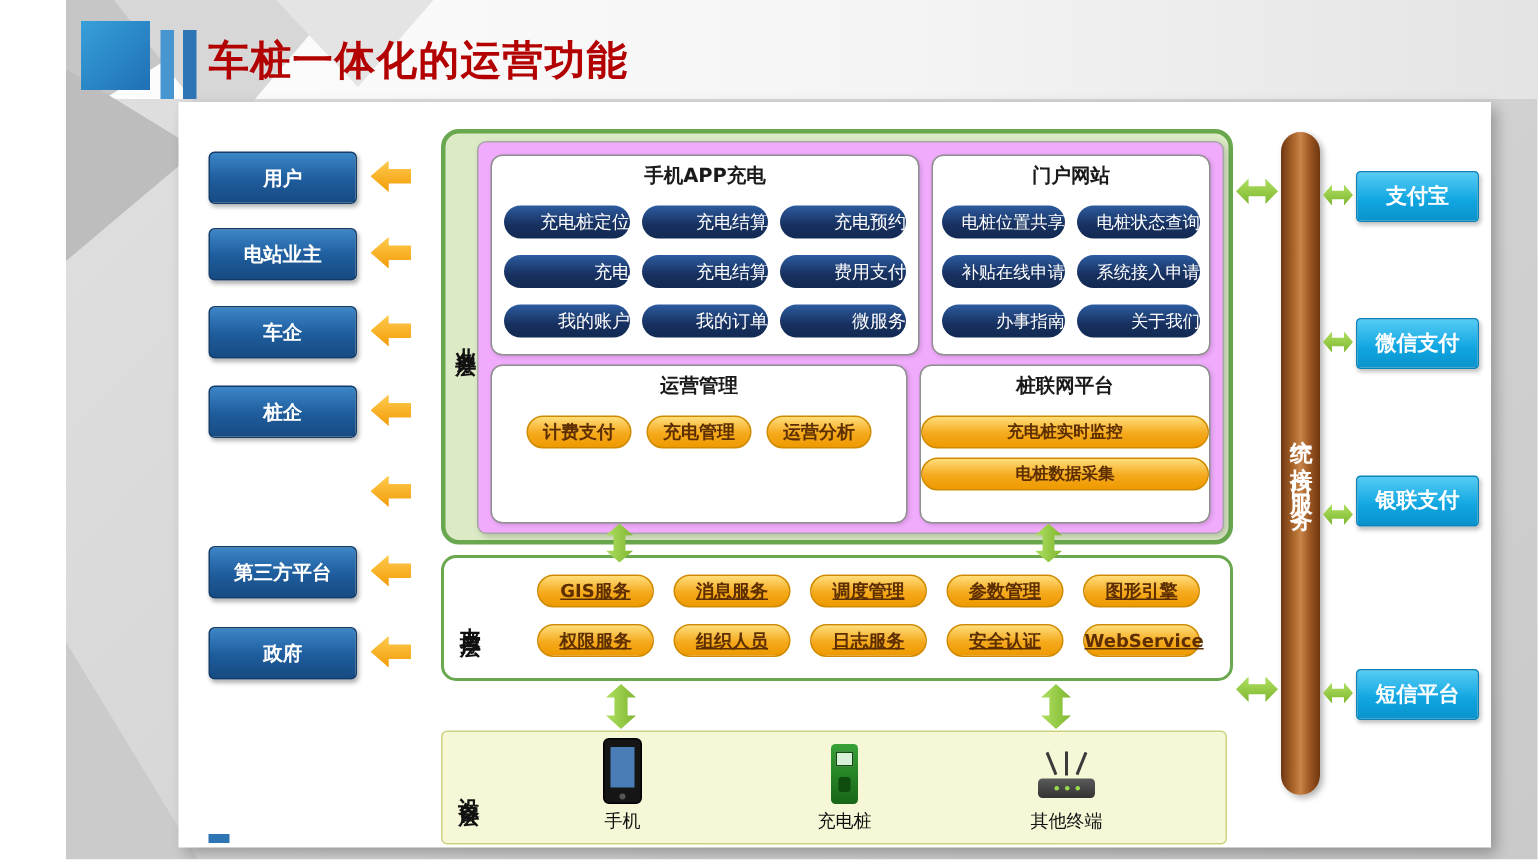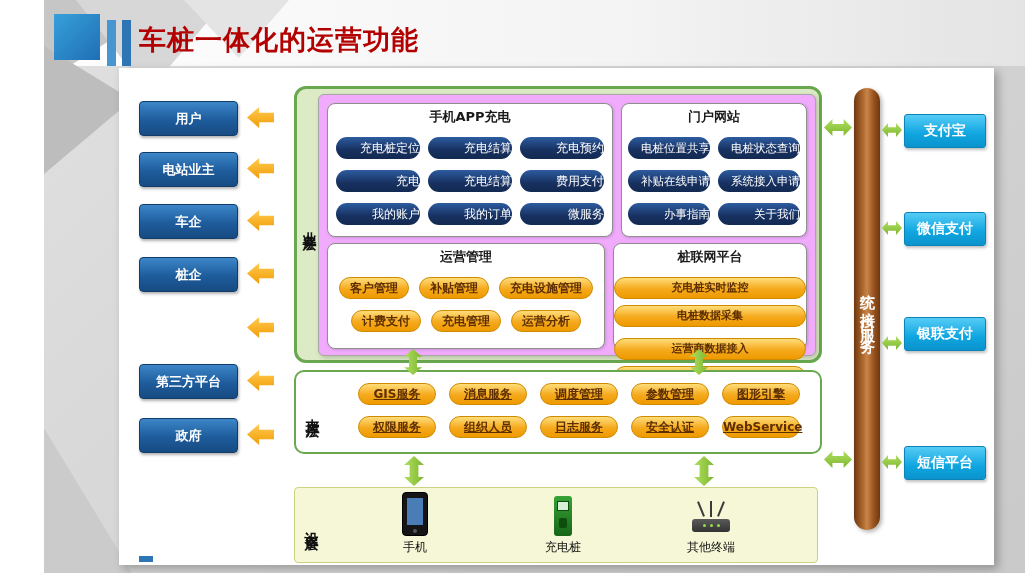--- a/index.html
+++ b/index.html
@@ -182,40 +182,31 @@
         </div>
         <div class="pill-row">
           <div class="pill-blue">办事指南</div>
           <div class="pill-blue">关于我们</div>
         </div>
       </div>
 
       <div class="group-box ops" style="left:8px;top:148px;width:278px;height:106px">
         <div class="group-title">运营管理</div>
         <div class="pill-row">
-          <div class="pill-gold">客户管理</div>
-          <div class="pill-gold">补贴管理</div>
-          <div class="pill-gold">充电设施管理</div>
-        </div>
-        <div class="pill-row">
           <div class="pill-gold">计费支付</div>
           <div class="pill-gold">充电管理</div>
           <div class="pill-gold">运营分析</div>
         </div>
       </div>
 
       <div class="group-box pile" style="left:294px;top:148px;width:194px;height:106px">
         <div class="group-title">桩联网平台</div>
         <div class="pill-row">
           <div class="pill-gold">充电桩实时监控</div>
           <div class="pill-gold">电桩数据采集</div>
-        </div>
-        <div class="pill-row">
-          <div class="pill-gold">运营商数据接入</div>
-          <div class="pill-gold">远程控制与设置</div>
         </div>
       </div>
 
     </div>
   </div>
 
   <div class="support">
     <div class="vlabel layer-label" style="left:8px">支撑层</div>
     <div class="support-rows">
       <div class="pill-row">

